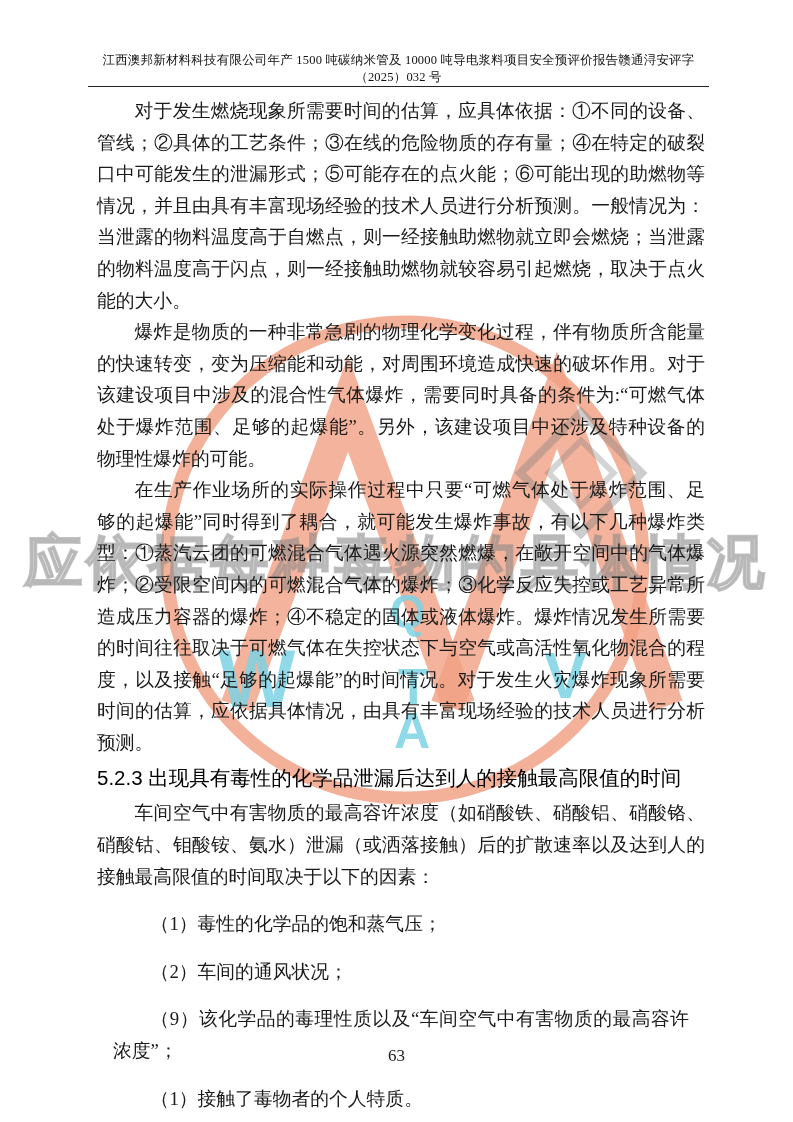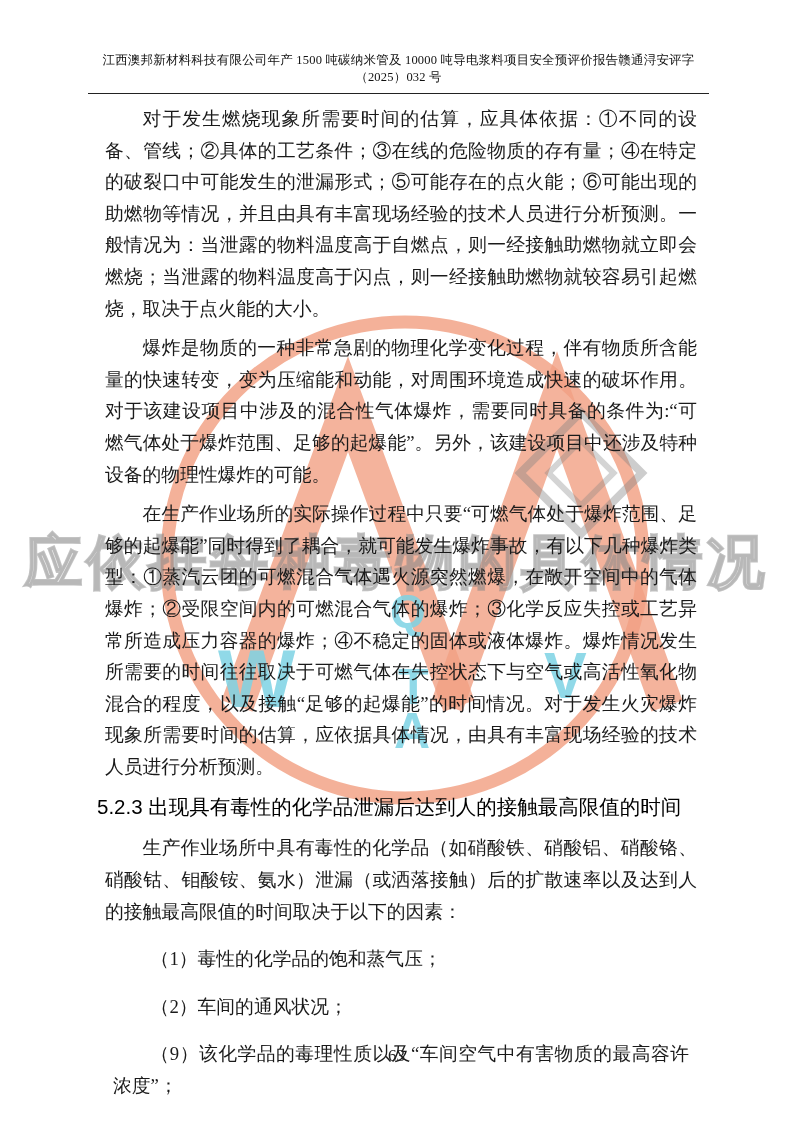--- a/index.html
+++ b/index.html
@@ -12,21 +12,20 @@
     font-family:"Liberation Serif","DejaVu Serif",serif;
     color:#1a1a1a;
   }
 
   
   .doc-header{
     position:absolute;top:52px;left:88px;right:84px;
     text-align:center;
     font-size:12.5px;
     letter-spacing:0.2px;
-    padding-bottom:7px;
     border-bottom:1.6px solid #222;
     color:#111;
   }
 
   
   .watermark{position:absolute;inset:0;z-index:0;pointer-events:none;}
   .seal-svg{position:absolute;left:0;top:0;}
   .wm-company{
     position:absolute;top:524px;left:0;width:100%;
     text-align:center;
@@ -60,21 +59,21 @@
   .cy-v{left:544px;top:644px;font-size:64px;}
 
   
   .doc-body{
     position:absolute;z-index:1;
     top:95px;left:97px;width:608px;
     font-size:18.8px;
     line-height:31.6px;
     text-align:justify;
   }
-  .para{margin:8px;text-indent:2em;}
+  .para{margin:0;text-indent:2em;}
   .section-heading{
     margin:3px 0 2px 0;
     font-family:"Liberation Sans","DejaVu Sans",sans-serif;
     font-weight:normal;
     font-size:20.5px;
     line-height:34px;
     color:#000;
   }
   .list-item{margin:16px;text-indent:2em;}
 
@@ -112,21 +111,21 @@
     <span>江西澳邦新材料科技有限公司年产 1500 吨碳纳米管及 10000 吨导电浆料项目安全预评价报告赣通浔安评字（2025）032 号</span>
   </header>
 
   <main class="doc-body">
     <p class="para">对于发生燃烧现象所需要时间的估算，应具体依据：①不同的设备、管线；②具体的工艺条件；③在线的危险物质的存有量；④在特定的破裂口中可能发生的泄漏形式；⑤可能存在的点火能；⑥可能出现的助燃物等情况，并且由具有丰富现场经验的技术人员进行分析预测。一般情况为：当泄露的物料温度高于自燃点，则一经接触助燃物就立即会燃烧；当泄露的物料温度高于闪点，则一经接触助燃物就较容易引起燃烧，取决于点火能的大小。</p>
     <p class="para">爆炸是物质的一种非常急剧的物理化学变化过程，伴有物质所含能量的快速转变，变为压缩能和动能，对周围环境造成快速的破坏作用。对于该建设项目中涉及的混合性气体爆炸，需要同时具备的条件为:“可燃气体处于爆炸范围、足够的起爆能”。另外，该建设项目中还涉及特种设备的物理性爆炸的可能。</p>
     <p class="para">在生产作业场所的实际操作过程中只要“可燃气体处于爆炸范围、足够的起爆能”同时得到了耦合，就可能发生爆炸事故，有以下几种爆炸类型：①蒸汽云团的可燃混合气体遇火源突然燃爆，在敞开空间中的气体爆炸；②受限空间内的可燃混合气体的爆炸；③化学反应失控或工艺异常所造成压力容器的爆炸；④不稳定的固体或液体爆炸。爆炸情况发生所需要的时间往往取决于可燃气体在失控状态下与空气或高活性氧化物混合的程度，以及接触“足够的起爆能”的时间情况。对于发生火灾爆炸现象所需要时间的估算，应依据具体情况，由具有丰富现场经验的技术人员进行分析预测。</p>
 
     <h3 class="section-heading">5.2.3 出现具有毒性的化学品泄漏后达到人的接触最高限值的时间</h3>
 
-    <p class="para">生产作业场所中具有毒性的化学品（如硝酸铁、硝酸铝、硝酸铬、硝酸钴、钼酸铵、氨水）泄漏（或洒落接触）后的扩散速率以及达到人的接触最高限值的时间取决于以下的因素：</p>
+    <p class="para">车间空气中有害物质的最高容许浓度（如硝酸铁、硝酸铝、硝酸铬、硝酸钴、钼酸铵、氨水）泄漏（或洒落接触）后的扩散速率以及达到人的接触最高限值的时间取决于以下的因素：</p>
 
     <div>
       <p class="list-item">（1）毒性的化学品的饱和蒸气压；</p>
       <p class="list-item">（2）车间的通风状况；</p>
       <p class="list-item">（9）该化学品的毒理性质以及“车间空气中有害物质的最高容许浓度”；</p>
       <p class="list-item">（1）接触了毒物者的个人特质。</p>
     </div>
 
   </main>
 

